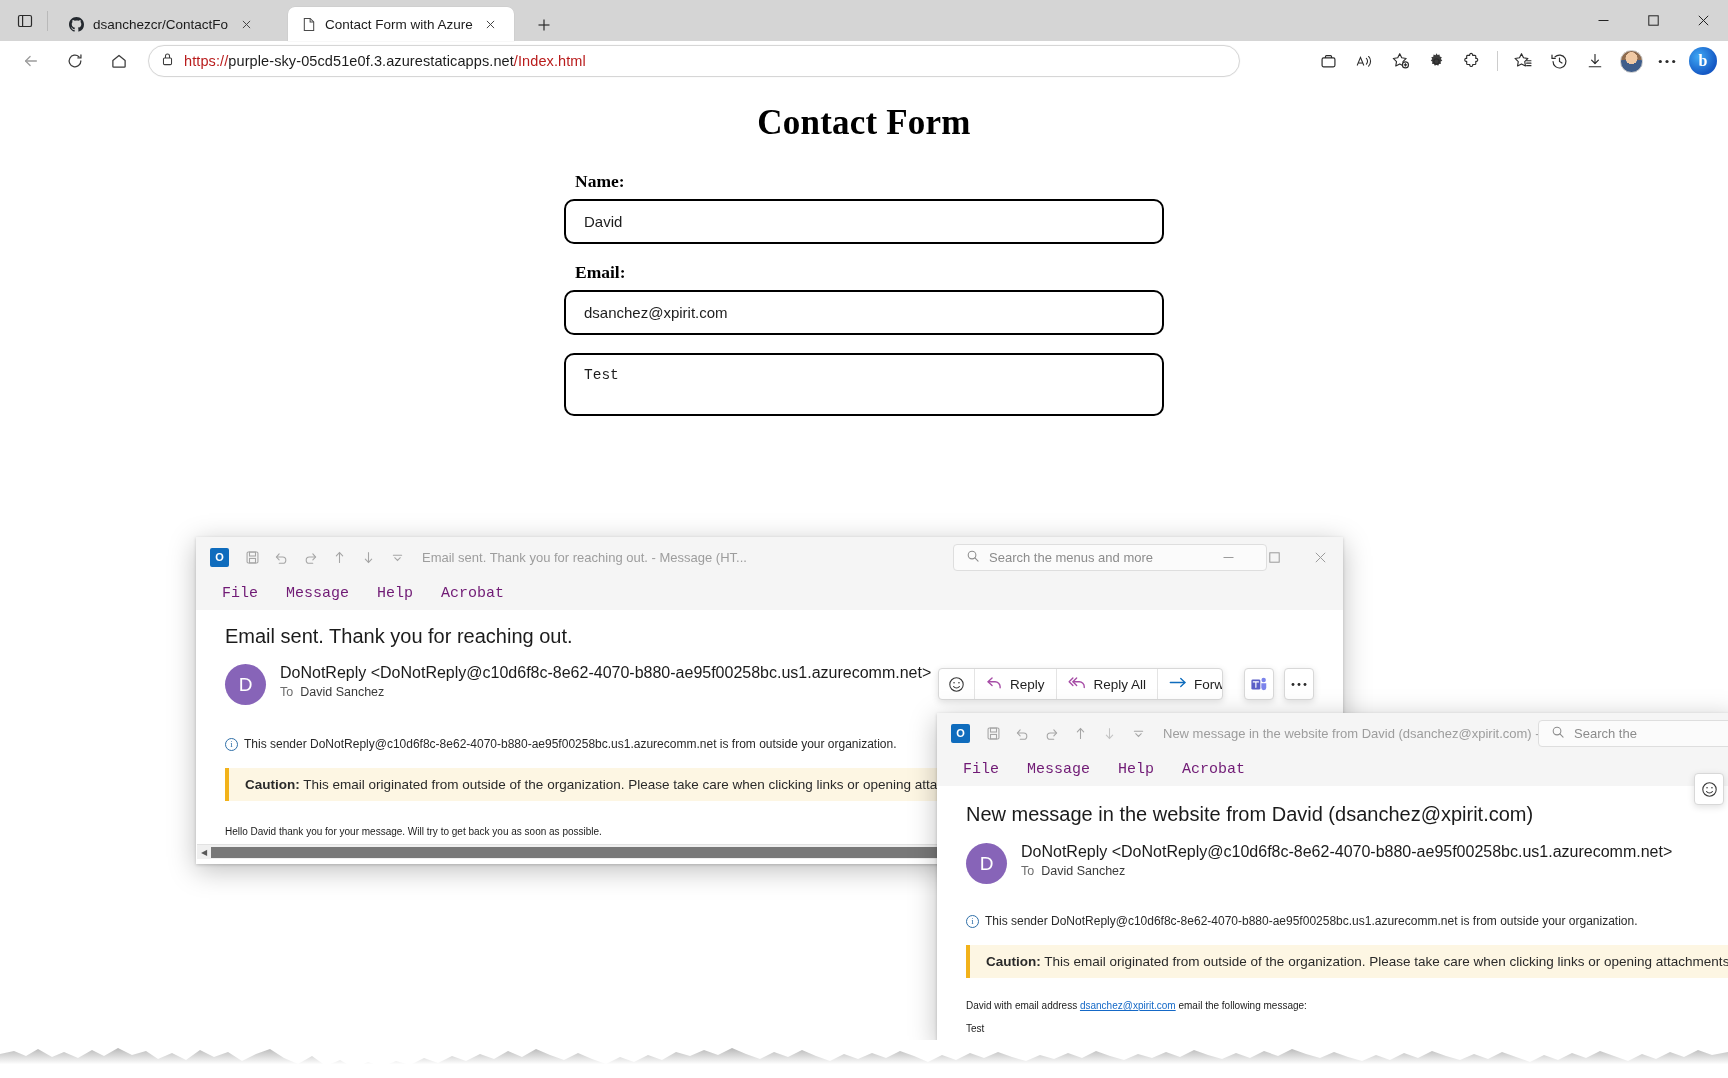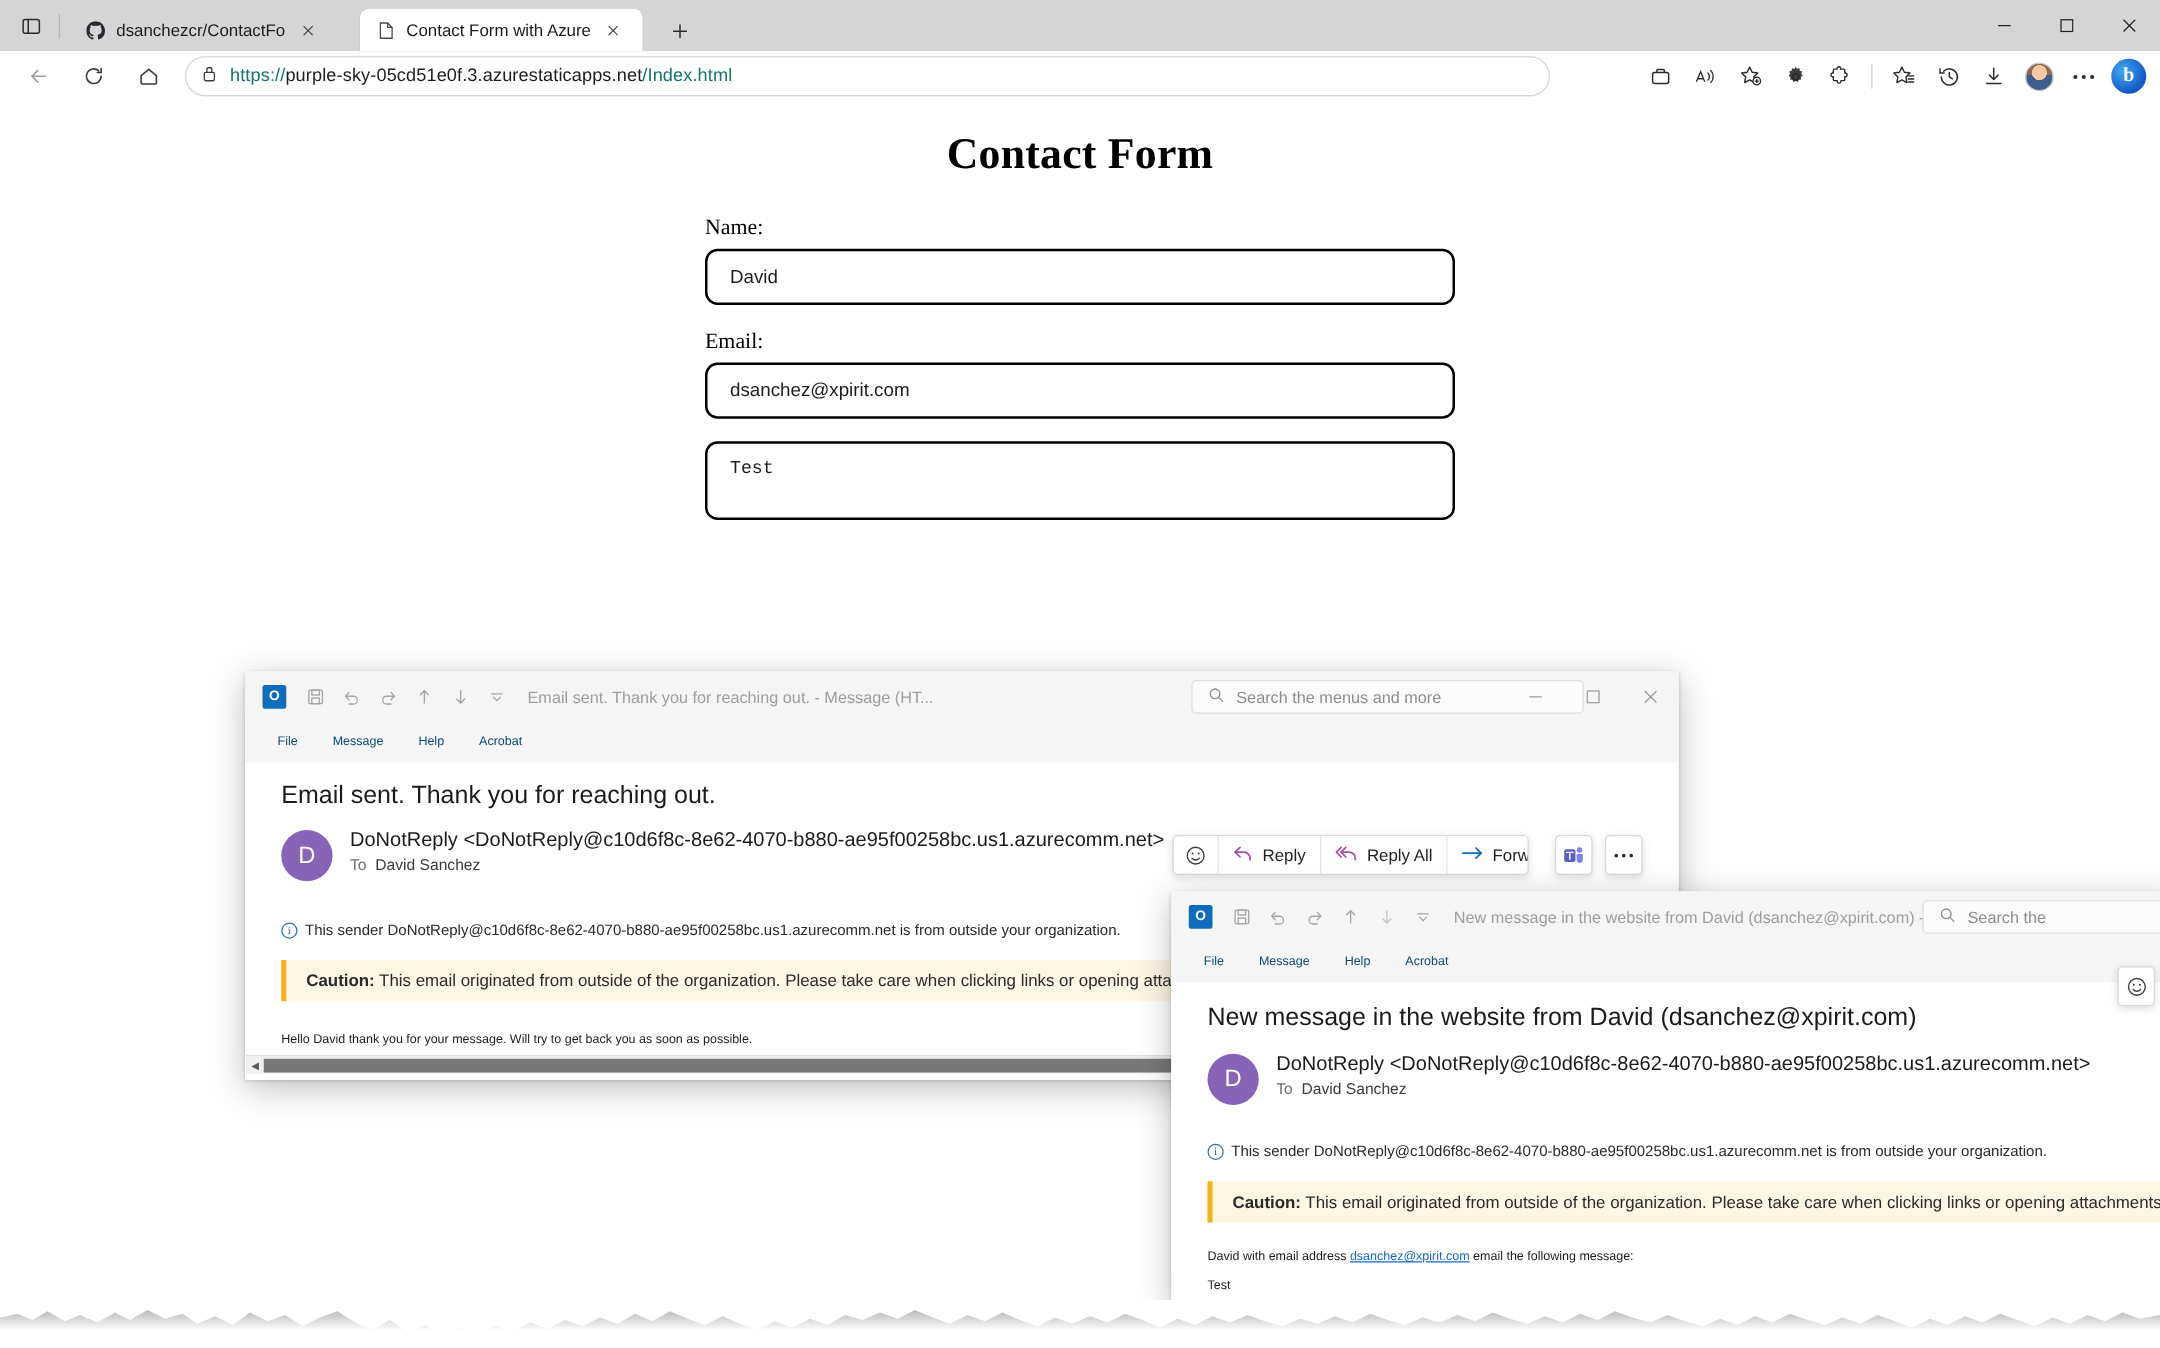--- a/index.html
+++ b/index.html
@@ -42,43 +42,43 @@
 
   .navbar { position:absolute; left:0; top:41px; width:1728px; height:40px; display:flex; align-items:center; }
   .navbtn { width:34px; height:32px; margin-left:6px; display:flex; align-items:center; justify-content:center; border-radius:5px; color:#3b3b3b; }
   .omnibox {
     position:absolute; left:148px; top:45px; width:1092px; height:32px;
     background:#ffffff; border:1px solid #d6d6d6; border-radius:16px;
     display:flex; align-items:center; padding:0 12px; gap:10px;
     box-shadow: 0 0 0 0.5px rgba(0,0,0,0.03);
   }
   .url { font-size:14.5px; color:#1c1c1c; white-space:nowrap; letter-spacing:0.1px; }
-  .url .dim { color:#0f766e;text-align:right; }
+  .url .dim { color:#b91c1c;text-align:right; }
   .toolbar-icons { position:absolute; right:8px; top:45px; height:32px; display:flex; align-items:center; gap:2px; }
   .tb { width:34px; height:32px; display:flex; align-items:center; justify-content:center; border-radius:5px; color:#2b2b2b; }
   .tb-sep { width:1px; height:20px; background:#cdcdcd; margin:0 6px; }
   .avatar-pic { width:23px; height:23px; border-radius:50%;
     background: radial-gradient(circle at 50% 34%, #f0c9a4 0 34%, transparent 35%),
                 linear-gradient(to bottom, #8e6b4e 0 42%, #3f5d8a 42% 100%);
     border:1px solid #c9c9c9; }
   .copilot { width:28px; height:28px; border-radius:50%;
      background: radial-gradient(circle at 35% 35%, #3ea9f5, #1558c4 70%);
      display:flex; align-items:center; justify-content:center; color:#fff; font-weight:bold; font-size:16px; font-family:"Liberation Serif", serif; }
 
   
   .page { position:absolute; left:0; top:81px; width:1728px; height:997px; background:#ffffff; }
   .page-title {
     text-align:center; font-family:"Liberation Serif", serif;
     font-weight:bold; font-size:35px; color:#000; margin:0;
     padding-top:22px; letter-spacing:0.2px;
   }
   .form { position:absolute; left:564px; top:90px; width:600px; }
   .field-label {
-    font-family:"Liberation Serif", serif; font-weight:normal;
-    font-size:17.5px; color:#000; margin:0 0 7px 0;
+    font-family:"Liberation Serif", serif; font-weight:bold;
+    font-size:17.5px; color:#000; margin:0 0 7px 11px;
   }
   .txt-input {
     width:600px; height:45px; border:2.2px solid #000; border-radius:10px;
     background:#fff; display:flex; align-items:center; padding-left:18px;
     font-family:"Liberation Sans", sans-serif; font-size:15px; color:#1d1d1d;
     margin-bottom:18px;
   }
   .txt-area {
     width:600px; height:63px; border:2.2px solid #000; border-radius:10px;
     background:#fff; padding:12px 0 0 18px;
@@ -100,21 +100,21 @@
   .qat-btn { width:26px; height:26px; display:flex; align-items:center; justify-content:center; color:#9a9a9a; }
   .olk-doctitle { font-size:13px; color:#9d9d9d; margin-left:12px; white-space:nowrap; }
   .olk-search {
     position:absolute; height:27px; background:#fbfbfb; border:1px solid #dedede; border-radius:4px;
     display:flex; align-items:center; gap:9px; padding-left:12px;
     font-size:13px; color:#8c8c8c; white-space:nowrap; overflow:hidden;
   }
   .olk-wc { position:absolute; top:0; right:0; height:40px; display:flex; }
   .olk-wc div { width:46px; height:40px; display:flex; align-items:center; justify-content:center; color:#9b9b9b; }
   .olk-ribbon { height:33px; background:#f5f5f5; display:flex; align-items:center; gap:0; padding-left:12px; }
-  .ribbon-tab { font-size:10px; color:#0c4a6e; padding:4px 14px; white-space:nowrap; }
+  .ribbon-tab { font-size:15px; color:#701a75; padding:4px 14px; white-space:nowrap;font-family:Liberation Mono, monospace; }
   .olk-body { background:#ffffff; position:relative; overflow:hidden; }
   .mail-subject { font-size:20px; color:#1b1b1b; font-weight:400; white-space:nowrap; }
   .sender-row { display:flex; align-items:flex-start; gap:14px; }
   .sender-avatar {
     width:41px; height:41px; border-radius:50%; background:#8764b8; color:#fff;
     display:flex; align-items:center; justify-content:center; font-size:19px; flex:0 0 41px;
   }
   .sender-line { font-size:16px; color:#1b1b1b; white-space:nowrap; }
   .to-line { font-size:12.5px; color:#3b3b3b; margin-top:3px; white-space:nowrap; }
   .to-line .tolabel { color:#6d6d6d; margin-right:7px; }

